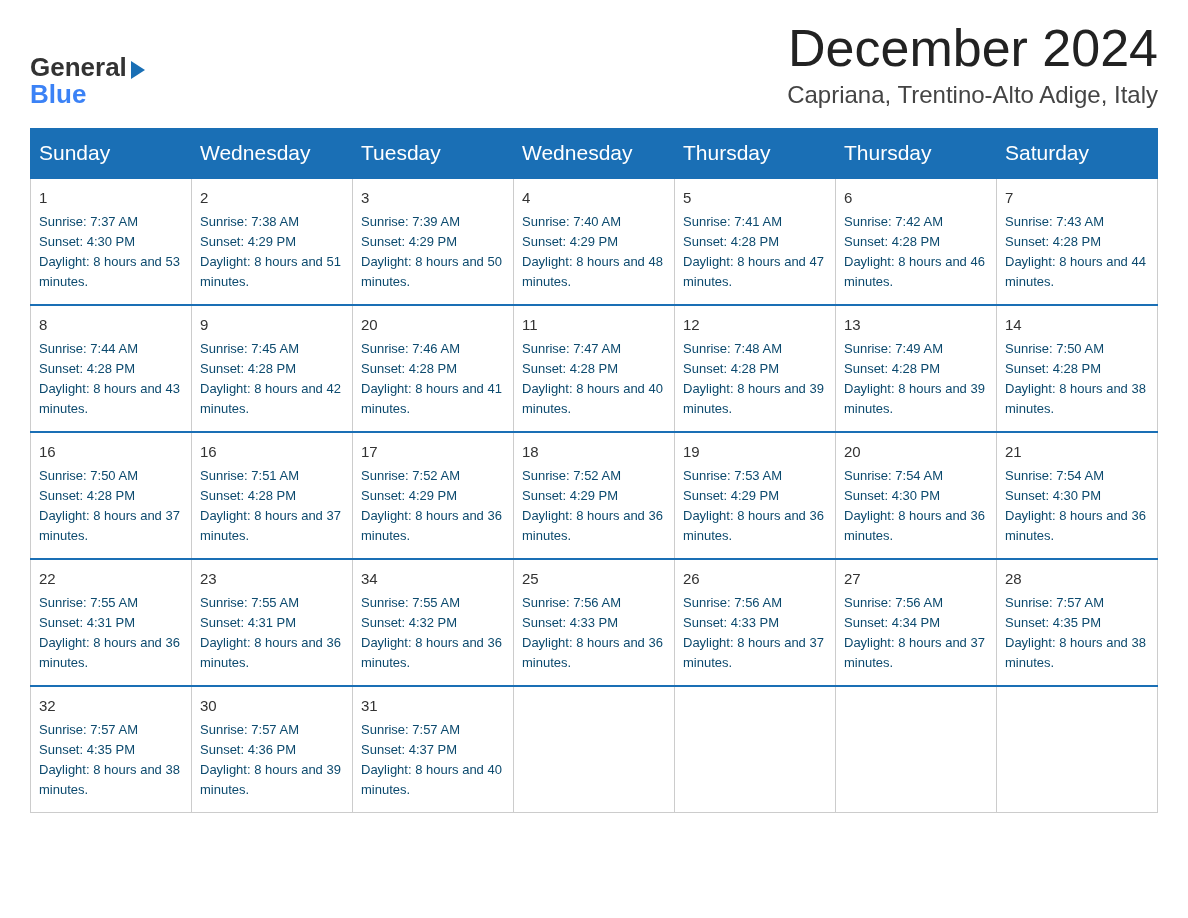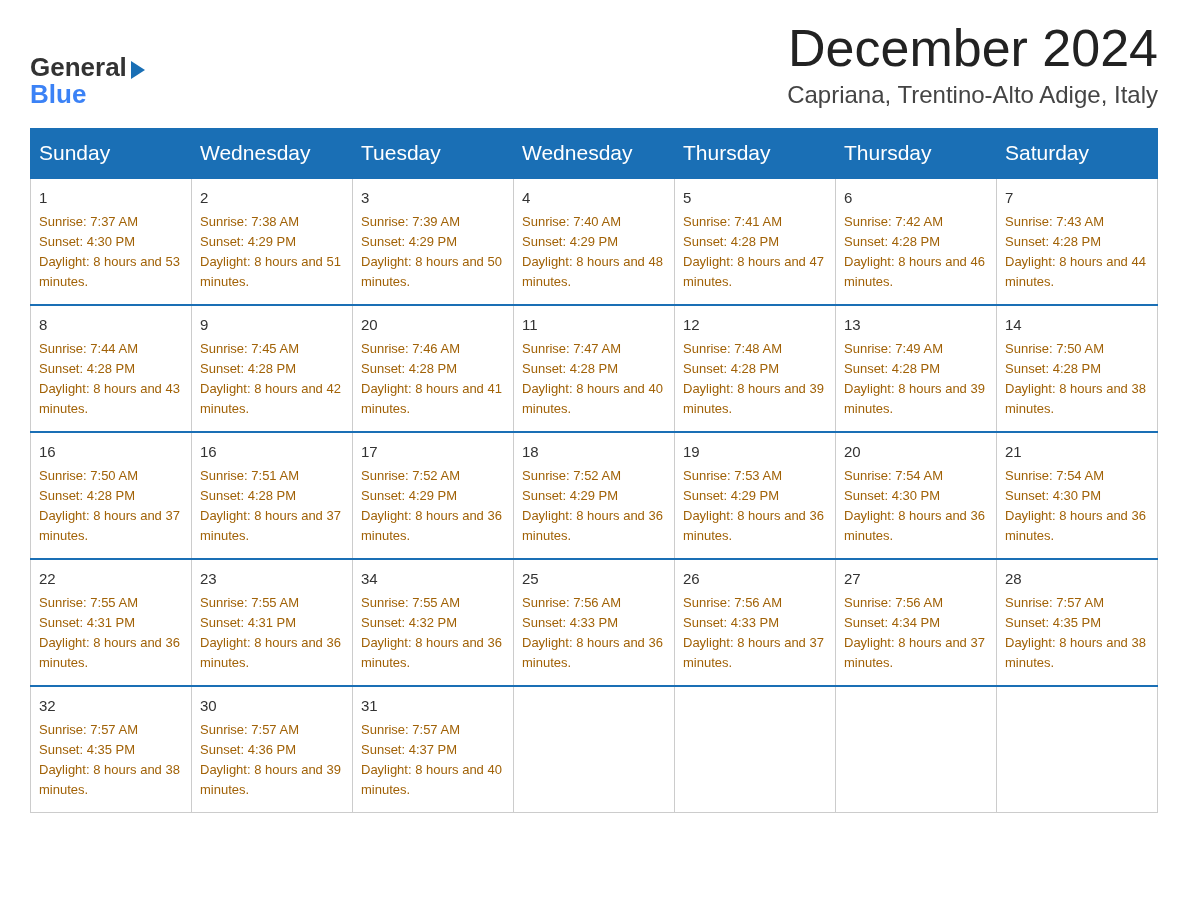--- a/index.html
+++ b/index.html
@@ -88,21 +88,21 @@
     }
     .day-num {
       font-size: 15px;
       font-weight: normal;
       color: #333;
       display: block;
       margin-bottom: 2px;
     }
     .day-info {
       font-size: 13px;
-      color: #a16207;
+      color: #0c4a6e;
       line-height: 1.55;
     }
     tbody td.empty {
       background: #fff;
     }
   </style>
 </head>
 <body>
 
 <div class="header">

